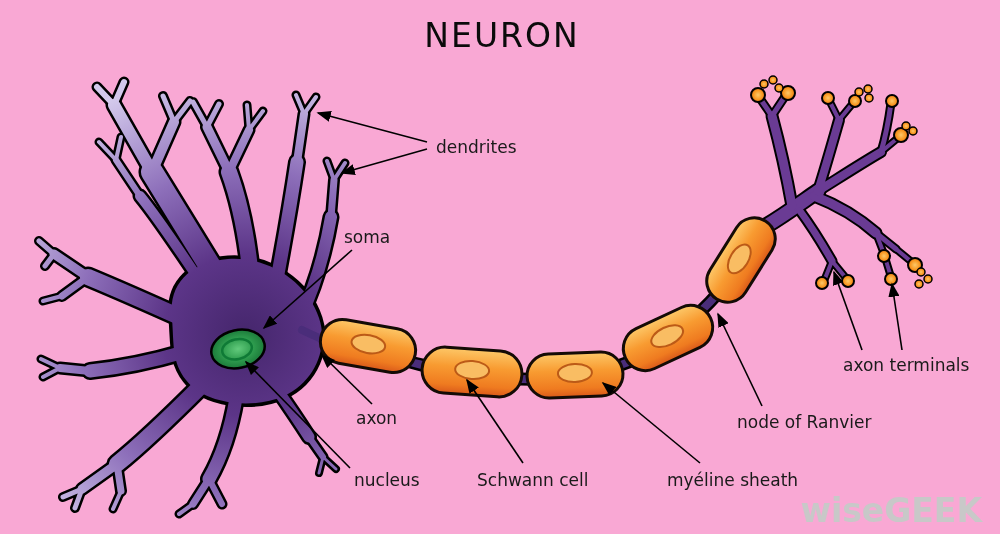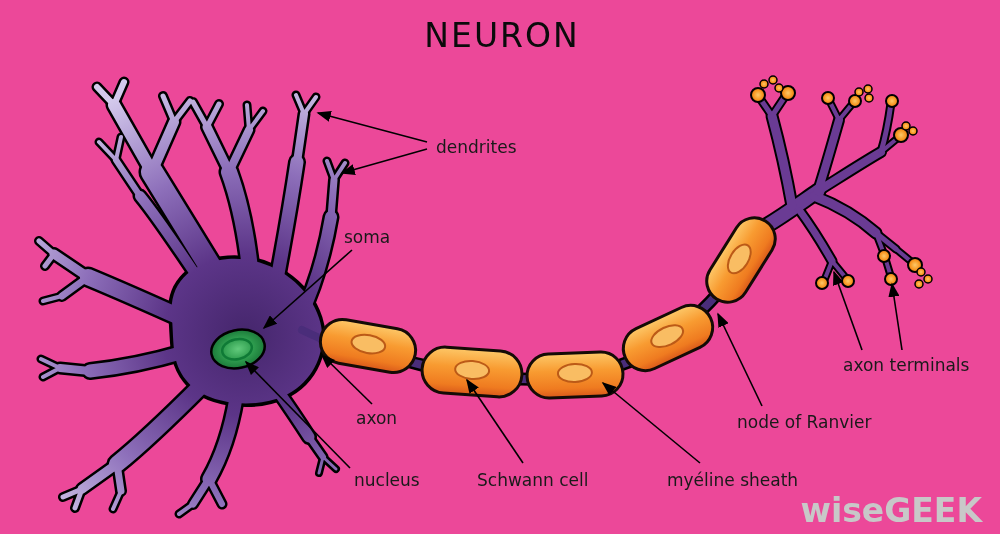--- a/index.html
+++ b/index.html
@@ -1,16 +1,16 @@
 <!DOCTYPE html>
 <html><head>
 <meta charset="utf-8">
 <style>
   html,body{margin:0;padding:0;background:#ffffff;}
-  .stage{position:relative;width:1000px;height:534px;background:#ec4899;overflow:hidden;
+  .stage{position:relative;width:1000px;height:534px;background:#f9a8d4;overflow:hidden;
          font-family:"DejaVu Sans","Liberation Sans",sans-serif;}
   svg{position:absolute;left:0;top:0;}
   text{font-family:"DejaVu Sans","Liberation Sans",sans-serif;}
   .diagram-title{font-size:33px;font-weight:500;letter-spacing:2px;fill:#0b0b0b;}
   .part-label{font-size:17px;fill:#1a1a1a;}
   .watermark{font-size:33px;font-weight:bold;fill:#c8c8c8;}
 </style>
 </head>
 <body>
 

